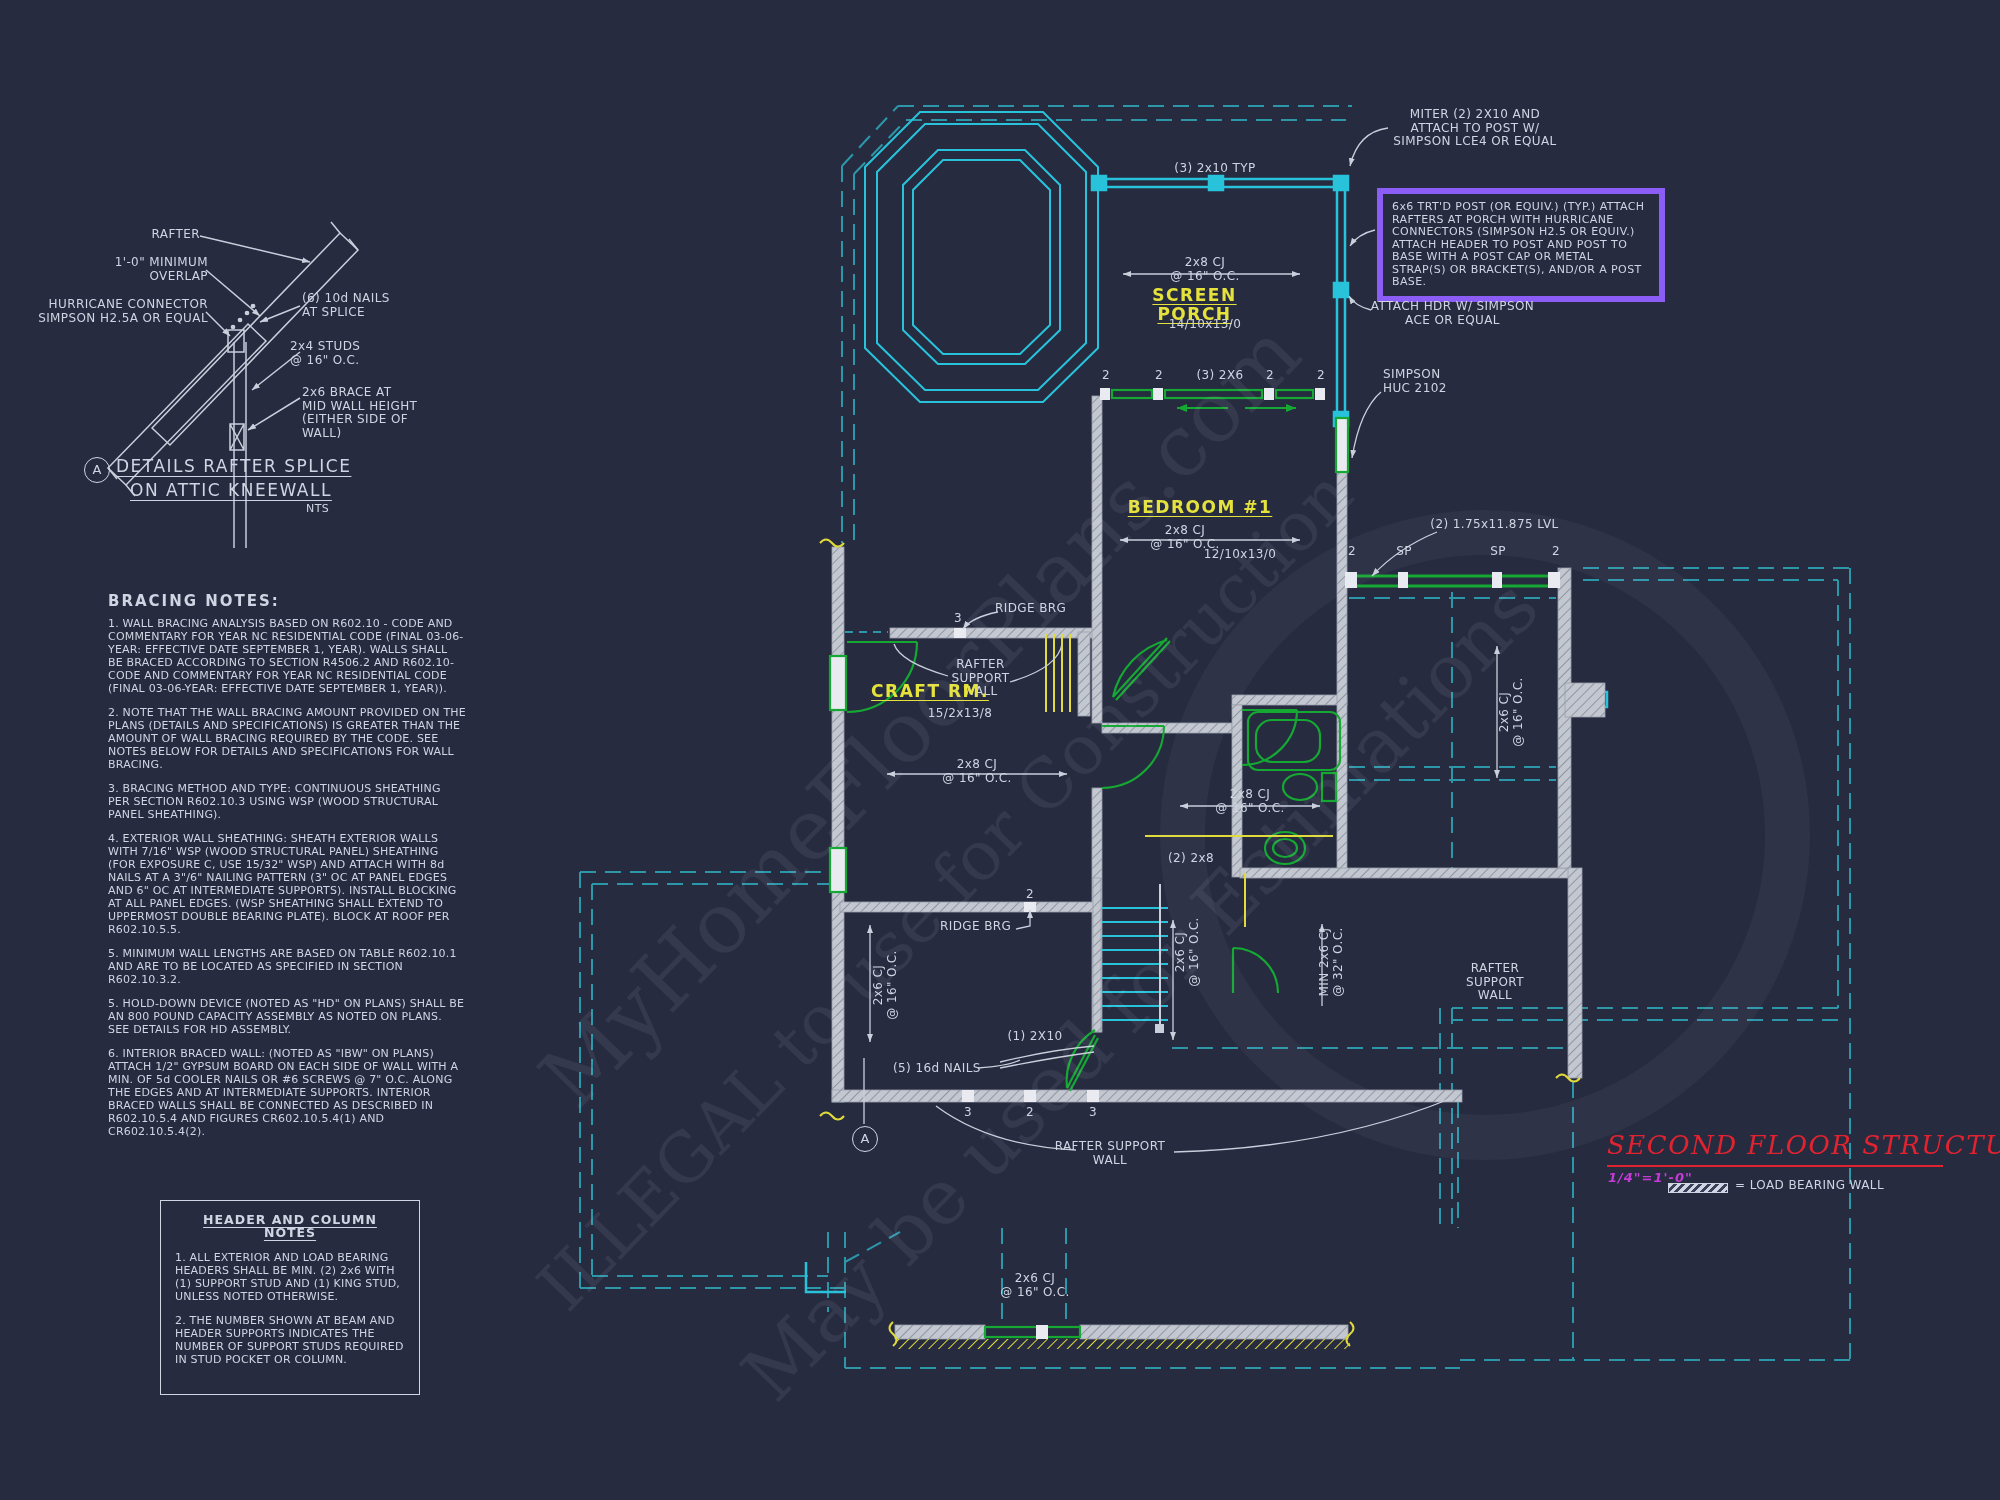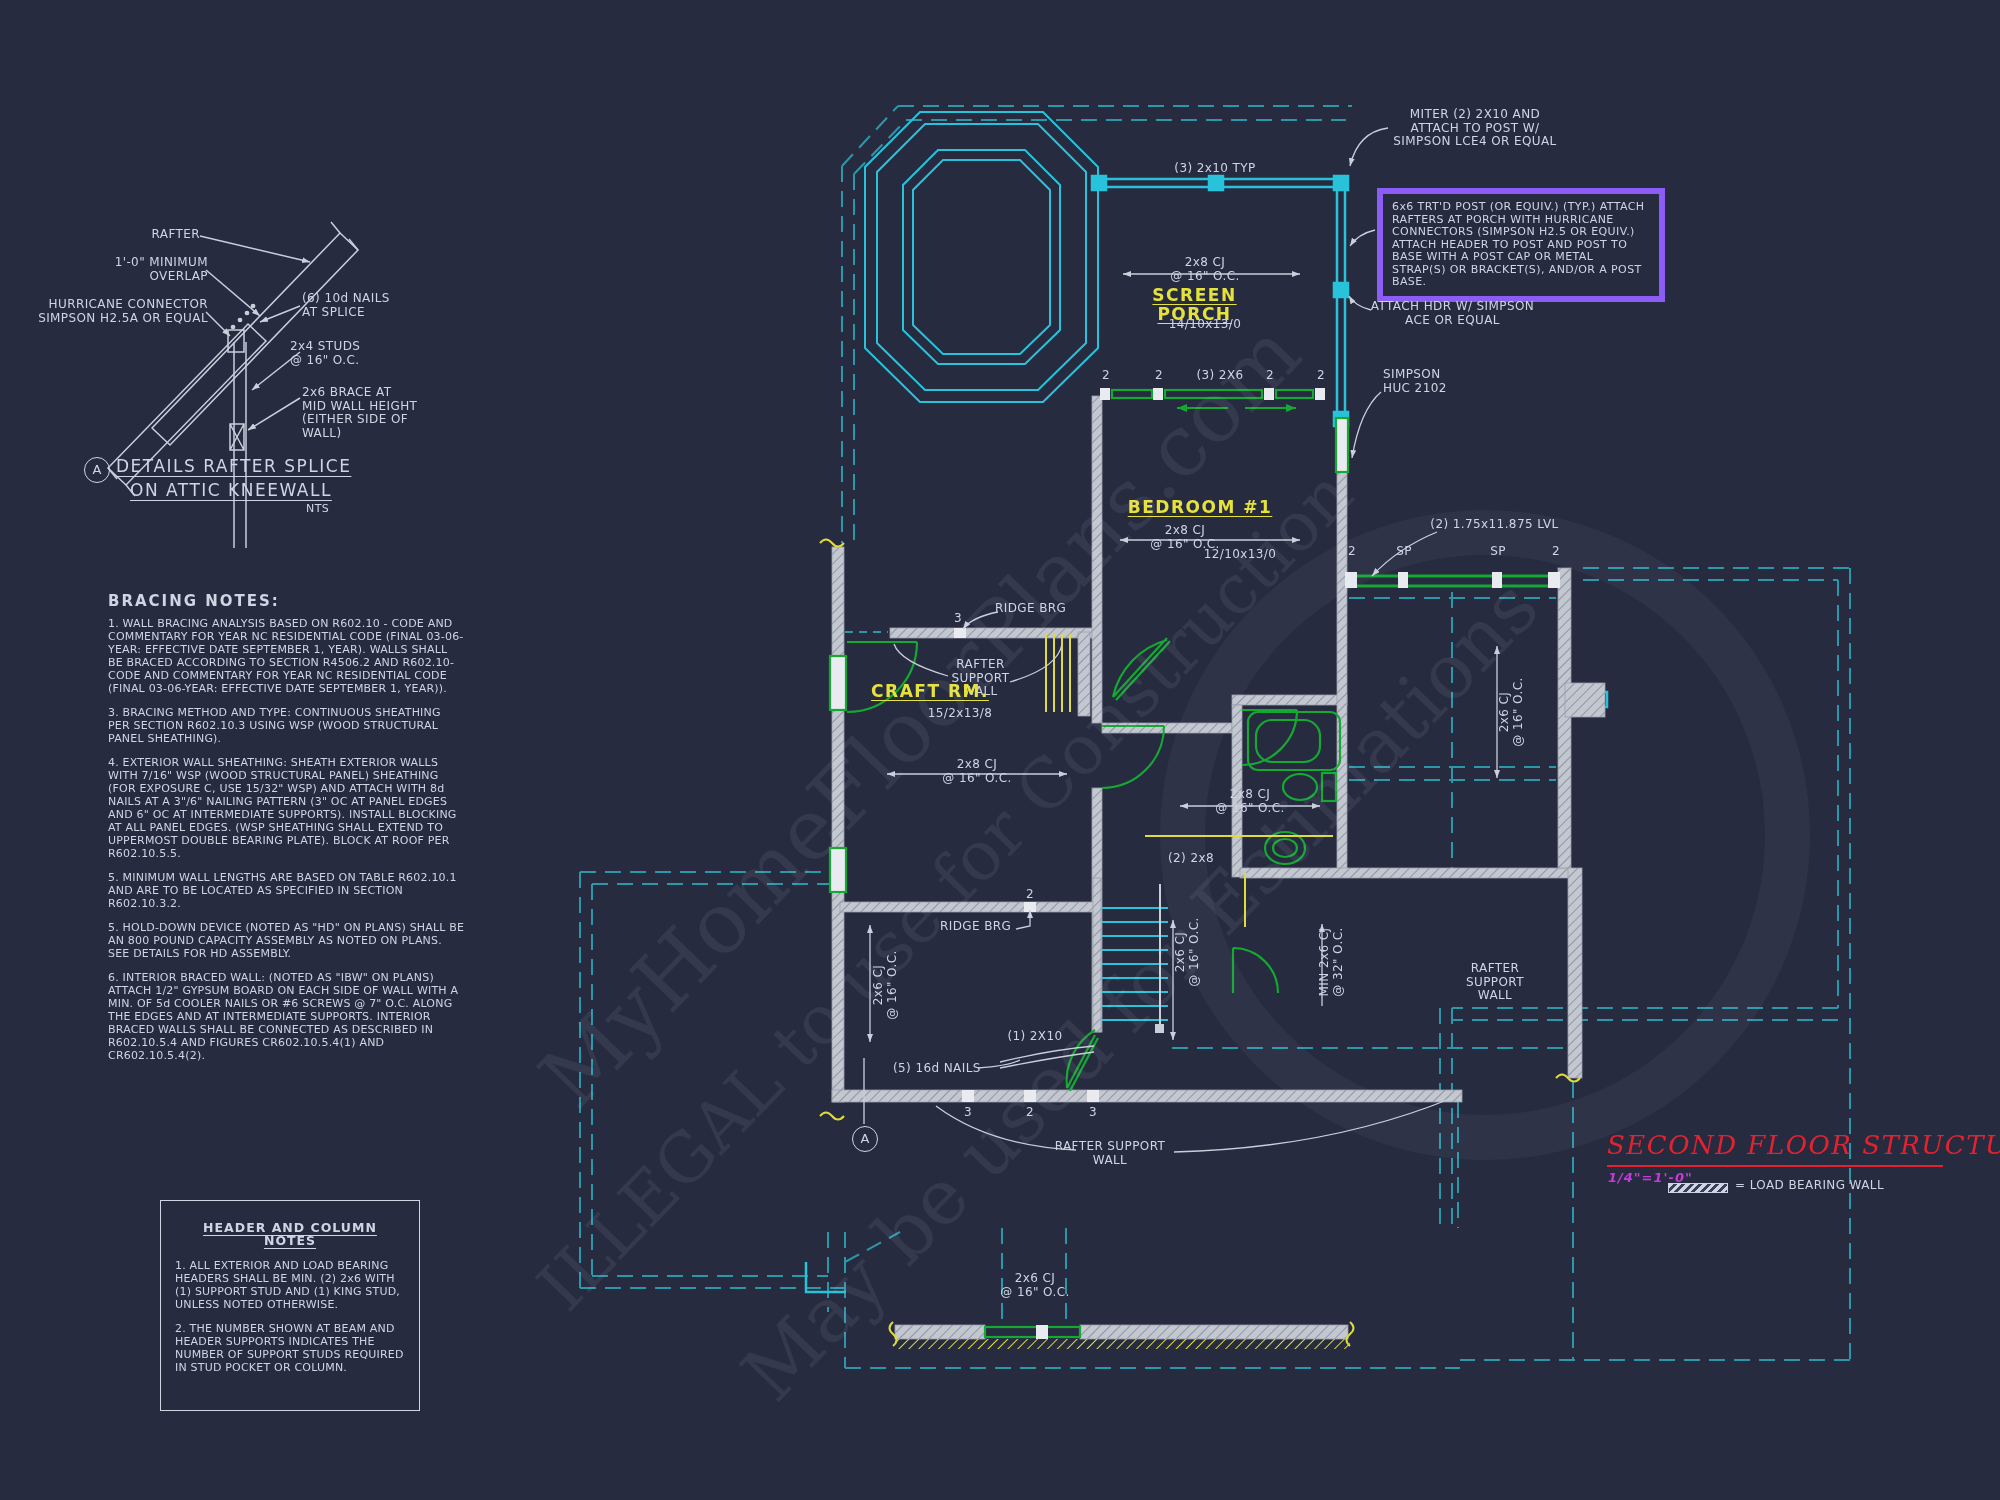--- a/index.html
+++ b/index.html
@@ -10,21 +10,21 @@
   .c{text-align:center}
   .r{text-align:right}
   .sm{font-size:11px;line-height:12.5px}
   .room{font-size:17px;line-height:19px;letter-spacing:1.5px;color:#e6e23c;font-weight:bold;
         text-decoration:underline;text-underline-offset:3px}
   .rot{transform:rotate(-90deg)}
   .mk{width:20px;text-align:center;font-size:12px}
   .notes{position:absolute;z-index:4;font-size:11px;line-height:13px;letter-spacing:.2px}
   .notes p{margin:0 0 11px 0}
   .ntitle{font-size:15px;letter-spacing:2px;margin:0 0 9px 0;font-weight:bold}
-  .box{border:1.5px solid #cfd5e2;padding:20px 14px}
+  .box{border:1.5px solid #cfd5e2;padding:12px 14px}
   .boxed-note{border:6px solid #8b5cf6;padding:7px 9px;background:rgba(38,43,64,.55)}
   .hbox-title{text-align:center;text-decoration:underline;text-underline-offset:3px;letter-spacing:1px;
               font-size:12.5px;font-weight:bold;margin:0 0 12px 0}
   .circ{position:absolute;z-index:4;width:24px;height:24px;border:1.5px solid #cfd5e2;border-radius:50%;
         text-align:center;line-height:24px;font-size:13px}
   .dtitle{font-size:17px;line-height:22px;letter-spacing:1.5px;text-decoration:underline;text-underline-offset:4px}
   .wm{position:absolute;z-index:6;font-family:"DejaVu Serif",serif;color:#e8edf8;opacity:.07;
       white-space:nowrap;transform:translate(-50%,-50%) rotate(-46deg);pointer-events:none}
   .wmc{position:absolute;z-index:5;border-radius:50%;border:45px solid rgba(225,232,245,.045);pointer-events:none}
   .red-title{position:absolute;z-index:4;font-family:"DejaVu Serif",serif;font-style:italic;font-size:26px;
@@ -248,20 +248,21 @@
 (EITHER SIDE OF
 WALL)</div>
   <div class="circ" style="left:84px;top:457px">A</div>
   <div class="pl dtitle" style="left:116px;top:455px">DETAILS RAFTER SPLICE</div>
   <div class="pl dtitle" style="left:130px;top:479px">ON ATTIC KNEEWALL</div>
   <div class="pl sm" style="left:306px;top:503px">NTS</div>
 
   <div class="notes" style="left:108px;top:595px;width:358px">
     <div class="ntitle">BRACING NOTES:</div>
     <p>1. WALL BRACING ANALYSIS BASED ON R602.10 - CODE AND COMMENTARY FOR YEAR NC RESIDENTIAL CODE (FINAL 03-06-YEAR: EFFECTIVE DATE SEPTEMBER 1, YEAR). WALLS SHALL BE BRACED ACCORDING TO SECTION R4506.2 AND R602.10- CODE AND COMMENTARY FOR YEAR NC RESIDENTIAL CODE (FINAL 03-06-YEAR: EFFECTIVE DATE SEPTEMBER 1, YEAR)).</p>
+    <p>2. NOTE THAT THE WALL BRACING AMOUNT PROVIDED ON THE PLANS (DETAILS AND SPECIFICATIONS) IS GREATER THAN THE AMOUNT OF WALL BRACING REQUIRED BY THE CODE. SEE NOTES BELOW FOR DETAILS AND SPECIFICATIONS FOR WALL BRACING.</p>
     <p>3. BRACING METHOD AND TYPE: CONTINUOUS SHEATHING PER SECTION R602.10.3 USING WSP (WOOD STRUCTURAL PANEL SHEATHING).</p>
     <p>4. EXTERIOR WALL SHEATHING: SHEATH EXTERIOR WALLS WITH 7/16" WSP (WOOD STRUCTURAL PANEL) SHEATHING (FOR EXPOSURE C, USE 15/32" WSP) AND ATTACH WITH 8d NAILS AT A 3"/6" NAILING PATTERN (3" OC AT PANEL EDGES AND 6" OC AT INTERMEDIATE SUPPORTS). INSTALL BLOCKING AT ALL PANEL EDGES. (WSP SHEATHING SHALL EXTEND TO UPPERMOST DOUBLE BEARING PLATE). BLOCK AT ROOF PER R602.10.5.5.</p>
     <p>5. MINIMUM WALL LENGTHS ARE BASED ON TABLE R602.10.1 AND ARE TO BE LOCATED AS SPECIFIED IN SECTION R602.10.3.2.</p>
     <p>5. HOLD-DOWN DEVICE (NOTED AS "HD" ON PLANS) SHALL BE AN 800 POUND CAPACITY ASSEMBLY AS NOTED ON PLANS. SEE DETAILS FOR HD ASSEMBLY.</p>
     <p>6. INTERIOR BRACED WALL: (NOTED AS "IBW" ON PLANS) ATTACH 1/2" GYPSUM BOARD ON EACH SIDE OF WALL WITH A MIN. OF 5d COOLER NAILS OR #6 SCREWS @ 7" O.C. ALONG THE EDGES AND AT INTERMEDIATE SUPPORTS.  INTERIOR BRACED WALLS SHALL BE CONNECTED AS DESCRIBED IN R602.10.5.4 AND FIGURES CR602.10.5.4(1) AND CR602.10.5.4(2).</p>
   </div>
 
   <div class="notes box" style="left:160px;top:1200px;width:230px">
     <div class="hbox-title">HEADER AND COLUMN NOTES</div>
     <p>1. ALL EXTERIOR AND LOAD BEARING HEADERS SHALL BE MIN. (2) 2x6 WITH (1) SUPPORT STUD AND (1) KING STUD, UNLESS NOTED OTHERWISE.</p>

